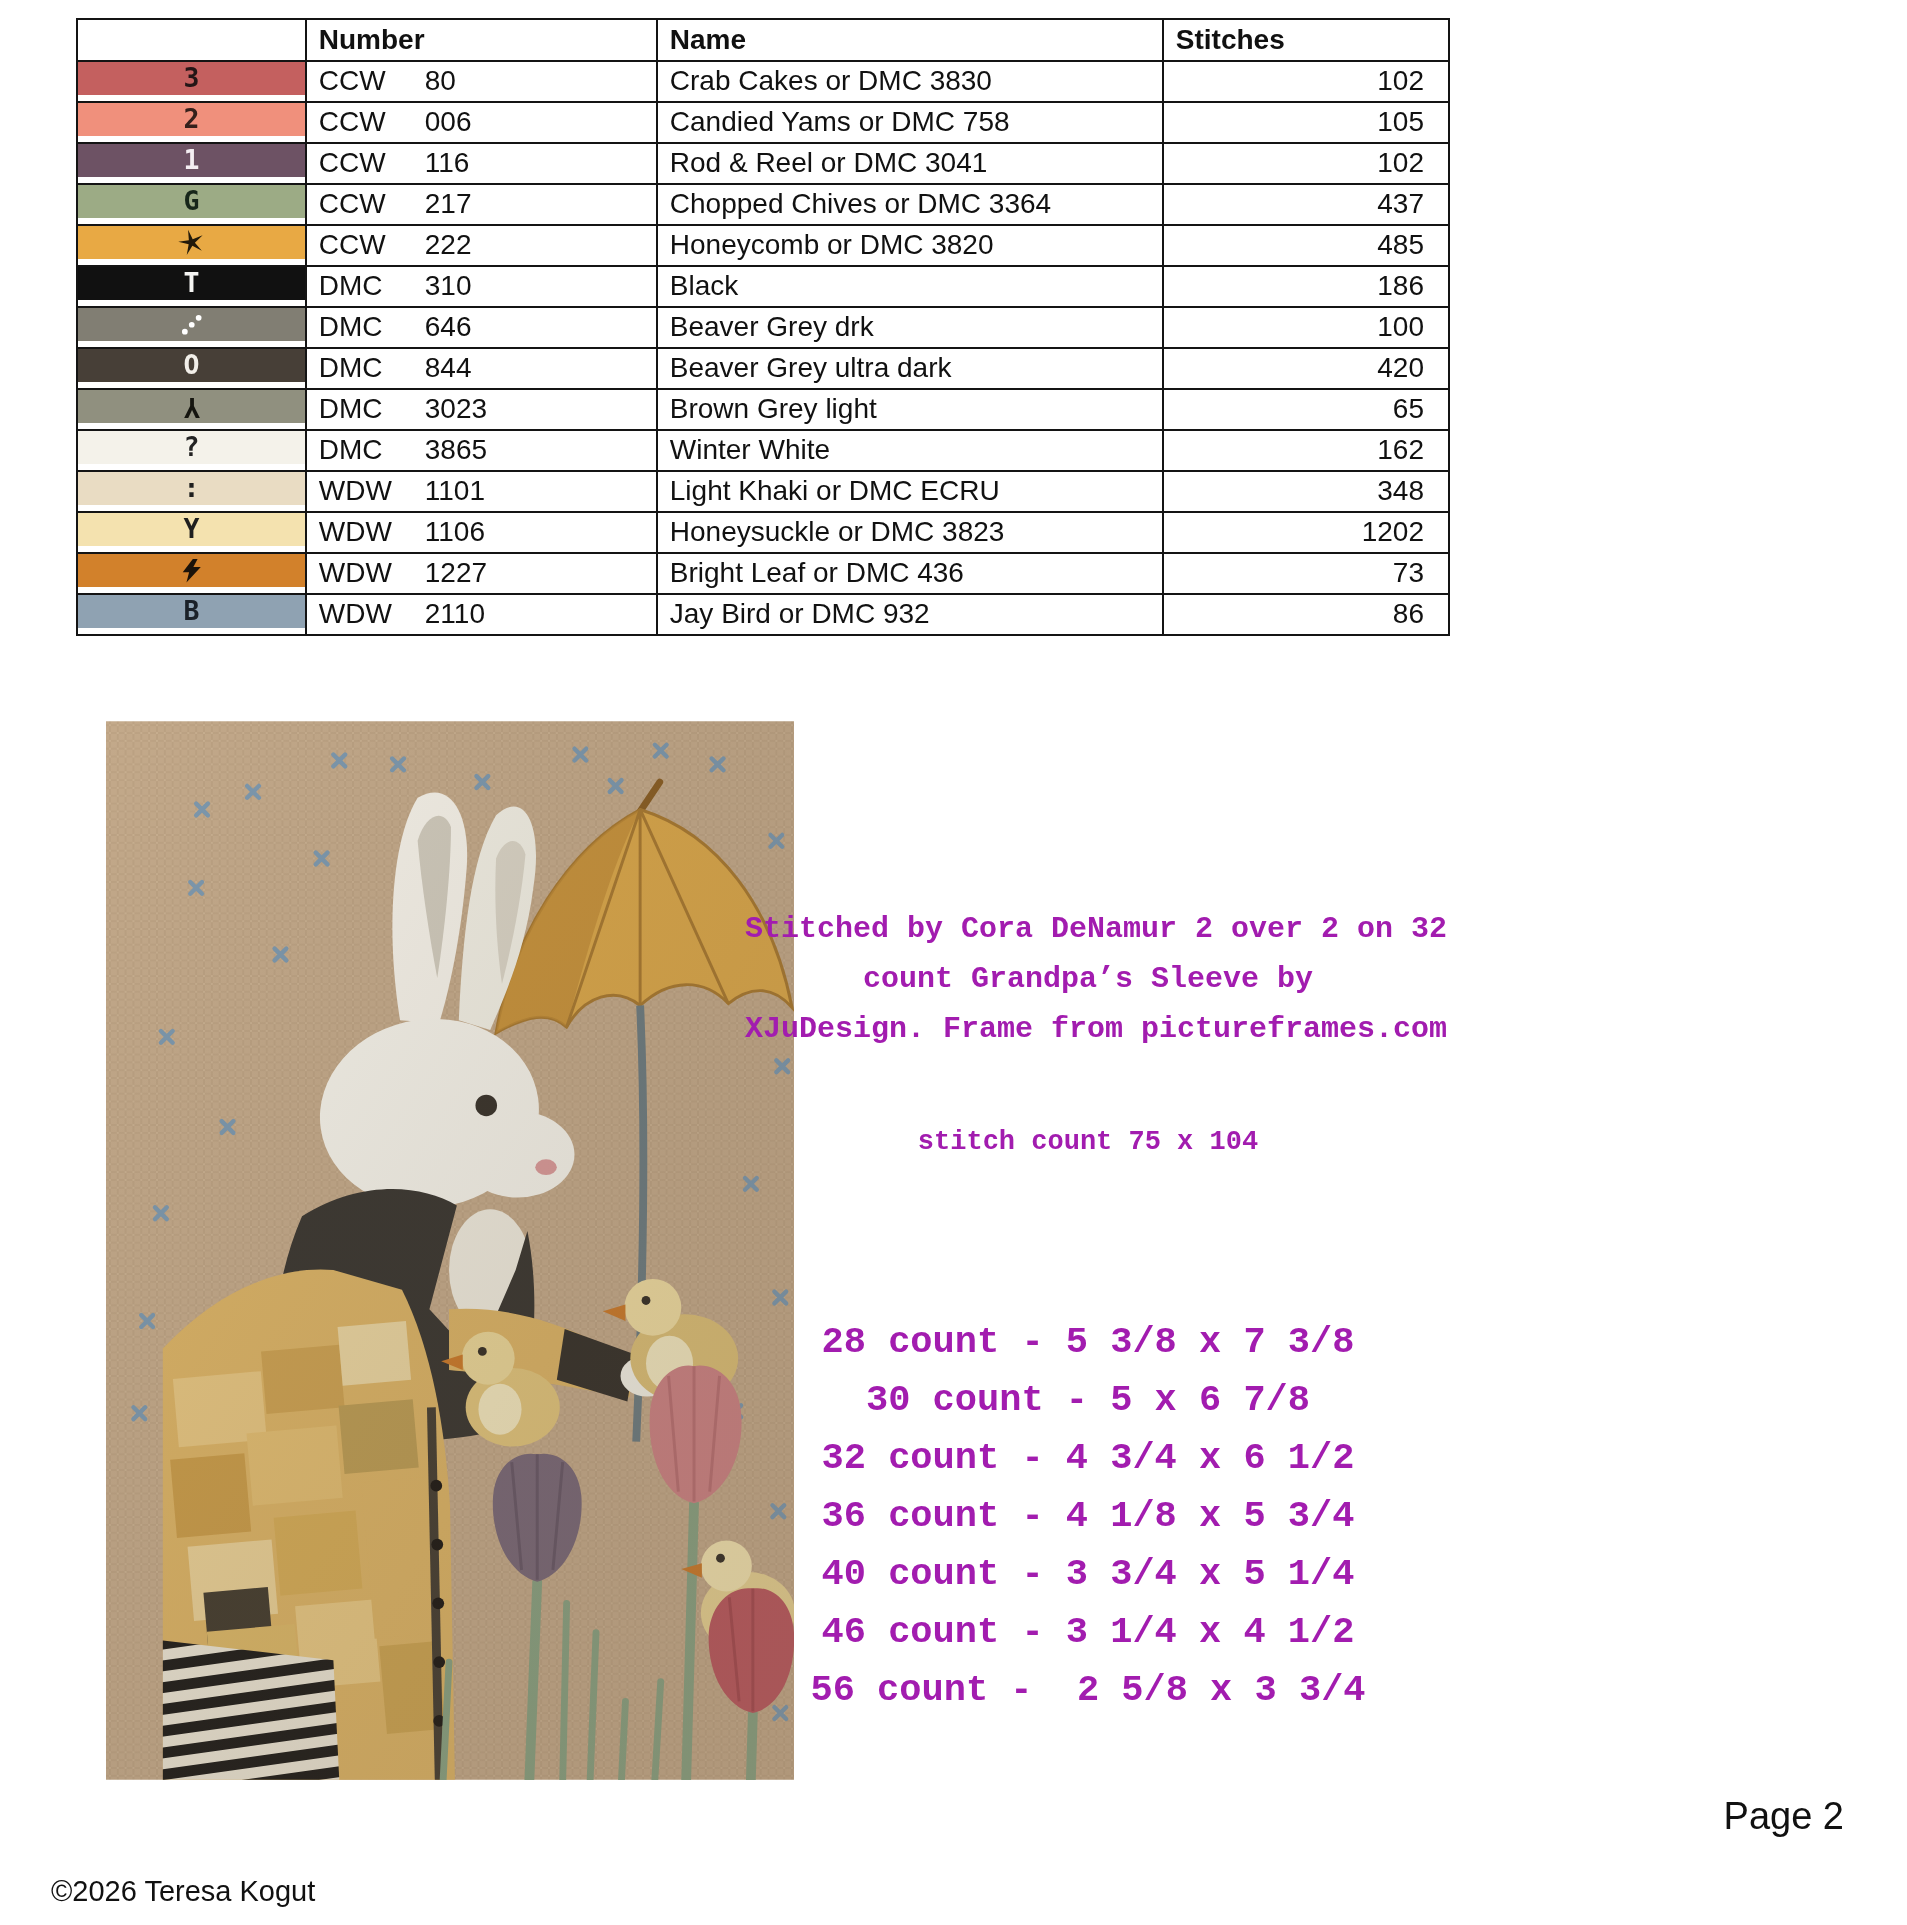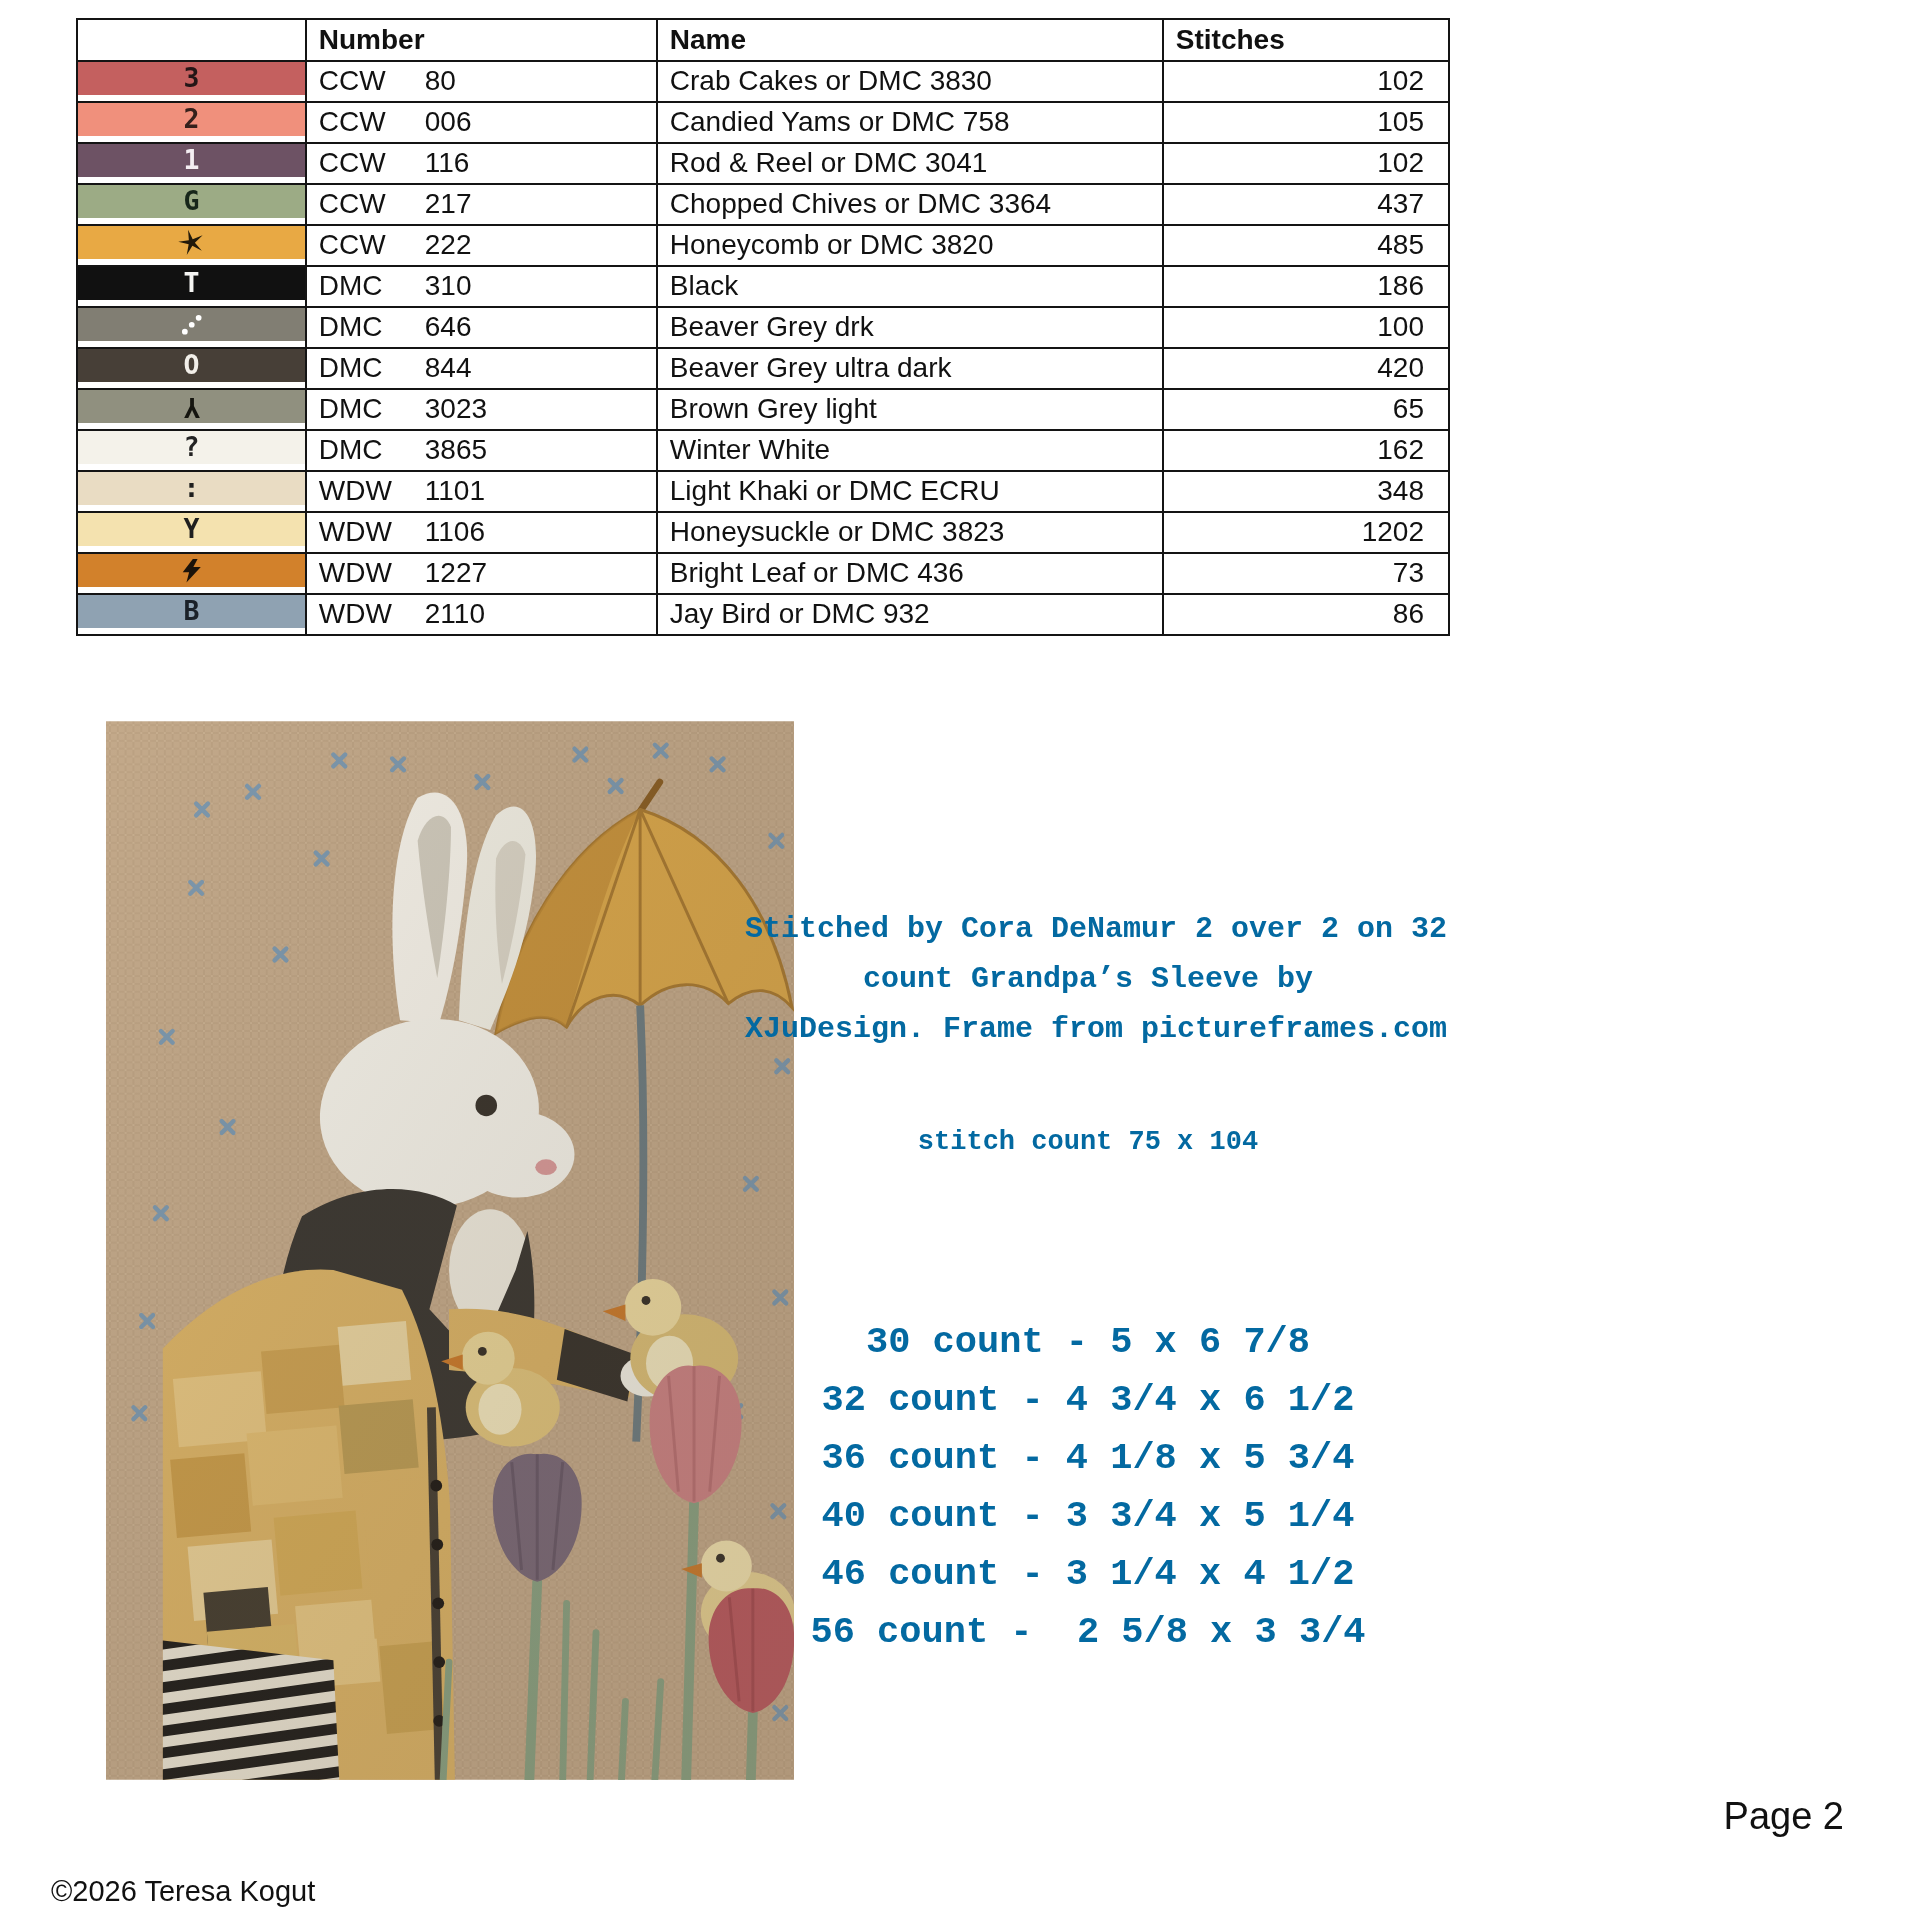--- a/index.html
+++ b/index.html
@@ -36,21 +36,21 @@
   }
   .symbol svg{display:block;}
   .brand{display:inline-block;width:106px;}
 
   
   .photo{position:absolute;left:106px;top:721px;width:688px;height:1059px;}
 
   
   .typeblock{
     position:absolute;left:745px;width:686px;text-align:center;
-    font-family:"Liberation Mono", monospace;font-weight:700;color:#0369a1;
+    font-family:"Liberation Mono", monospace;font-weight:700;color:#a21caf;
   }
   .caption{top:904px;font-size:30px;line-height:50px;}
   .caption div{white-space:pre;}
   .stitchcount{top:1127px;font-size:27px;}
   .sizes{top:1313px;font-size:37px;}
   .sizes div{white-space:pre;line-height:58px;}
 
   
   .footer-left{position:absolute;left:51px;top:1855px;font-size:29px;margin-top:20px;}
   .footer-right{position:absolute;right:63px;top:1795px;font-size:38px;}
@@ -466,20 +466,21 @@
 
 <div class="typeblock caption">
   <div>Stitched by Cora DeNamur 2 over 2 on 32</div>
   <div>count Grandpa’s Sleeve by</div>
   <div>XJuDesign. Frame from pictureframes.com</div>
 </div>
 
 <div class="typeblock stitchcount">stitch count 75 x 104</div>
 
 <div class="typeblock sizes">
+    <div>28 count - 5 3/8 x 7 3/8</div>
     <div>30 count - 5 x 6 7/8</div>
     <div>32 count - 4 3/4 x 6 1/2</div>
     <div>36 count - 4 1/8 x 5 3/4</div>
     <div>40 count - 3 3/4 x 5 1/4</div>
     <div>46 count - 3 1/4 x 4 1/2</div>
     <div>56 count -  2 5/8 x 3 3/4</div>
   </div>
 
 <div class="footer-left">©2026 Teresa Kogut</div>
 <div class="footer-right">Page 2</div>

